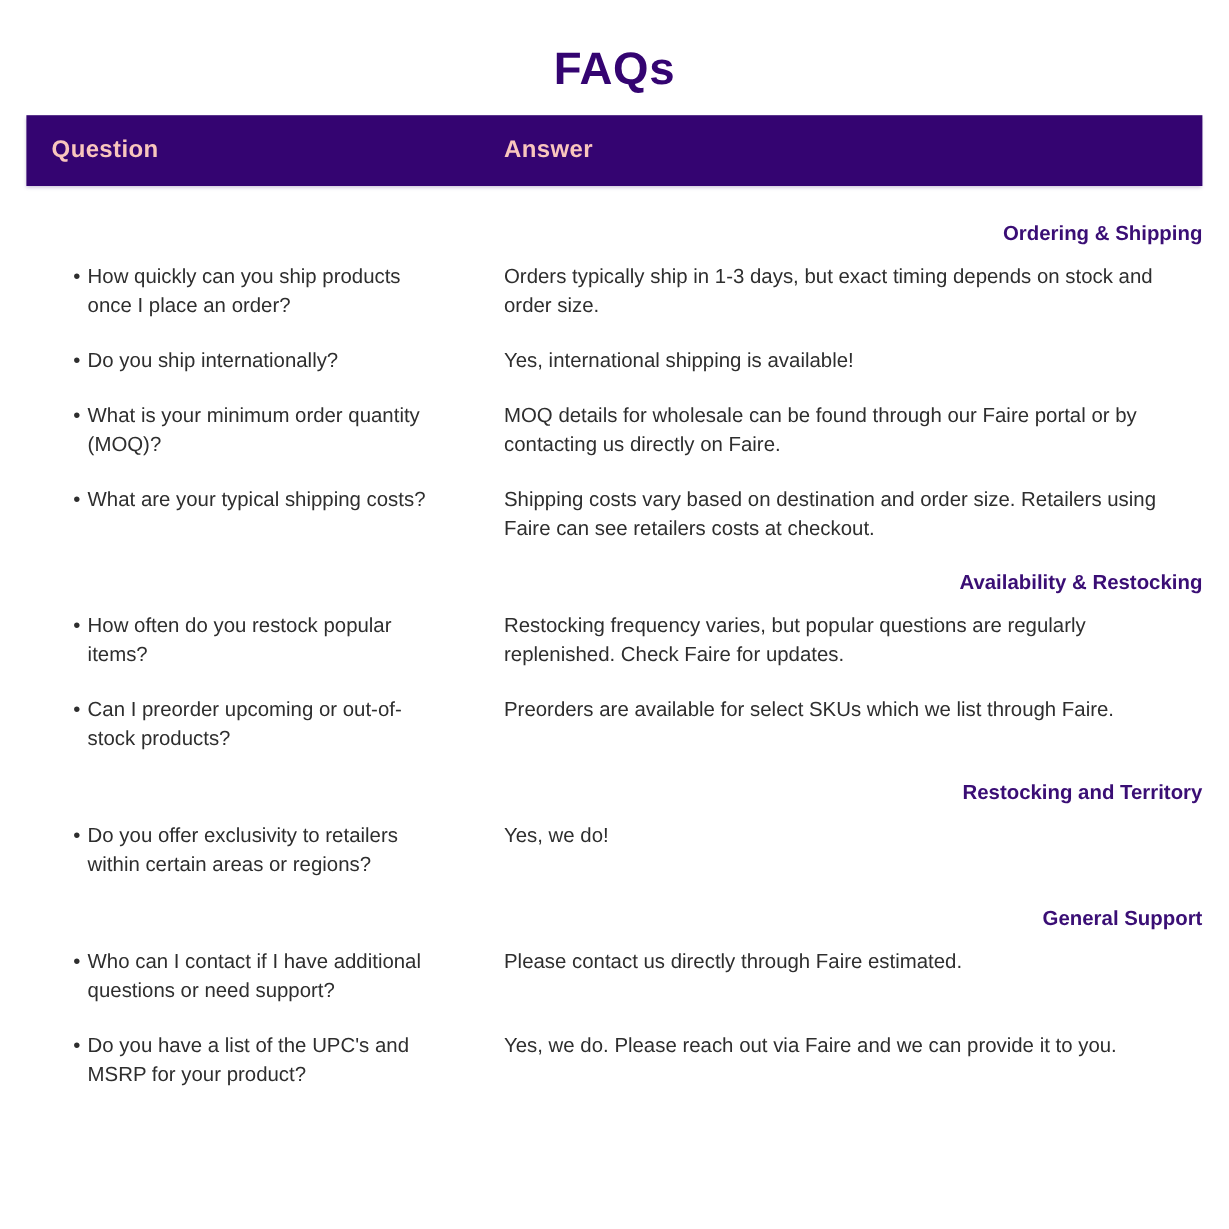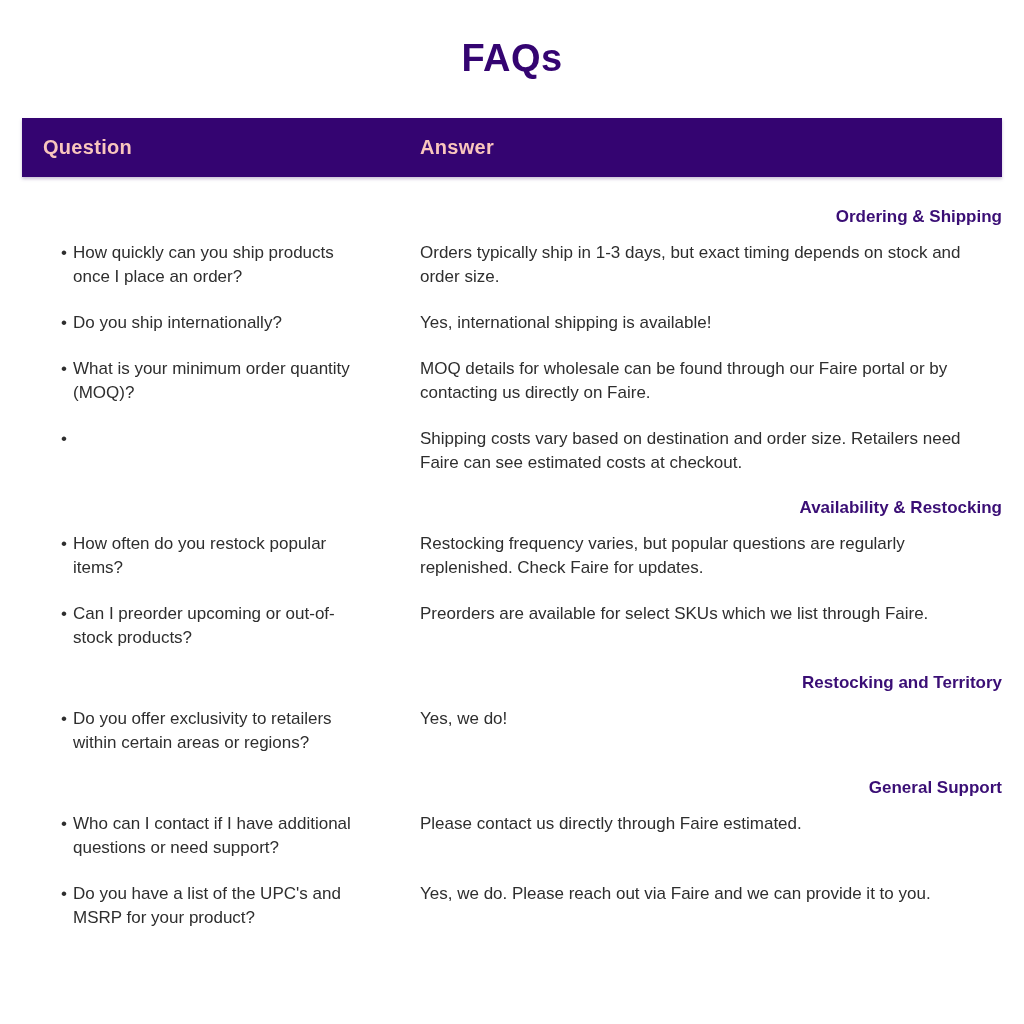--- a/index.html
+++ b/index.html
@@ -17,21 +17,21 @@
     text-align: center;
     padding-top: 36px;
     font-size: 38px;
     line-height: 44px;
     font-weight: 700;
     color: #340471;
     letter-spacing: 0.5px;
   }
 
   .header-bar {
-    margin-top: 38px;
+    margin-top: 16px;
     height: 59px;
     background: #340471;
     display: flex;
     align-items: center;
     padding: 0 21px;
     box-shadow: 0 2px 3px rgba(100, 80, 140, 0.35);
   }
   .header-q { width: 377px; flex: none; }
   .header-bar .col-label {
     color: #f9c6bd;
@@ -108,22 +108,23 @@
         <div class="row">
           <div class="q-cell">
             <span class="bullet">•</span>
             <span class="q-text">What is your minimum order quantity (MOQ)?</span>
           </div>
           <div class="a-cell">MOQ details for wholesale can be found through our Faire portal or by contacting us directly on Faire.</div>
         </div>
         <div class="row">
           <div class="q-cell">
             <span class="bullet">•</span>
+            <span class="q-text">What are your typical shipping costs?</span>
           </div>
-          <div class="a-cell">Shipping costs vary based on destination and order size. Retailers need Faire can see estimated costs at checkout.</div>
+          <div class="a-cell">Shipping costs vary based on destination and order size. Retailers using Faire can see retailers costs at checkout.</div>
         </div>
       </div>
       <div class="section">
         <div class="section-title">Availability &amp; Restocking</div>
         <div class="row">
           <div class="q-cell">
             <span class="bullet">•</span>
             <span class="q-text">How often do you restock popular items?</span>
           </div>
           <div class="a-cell">Restocking frequency varies, but popular questions are regularly replenished. Check Faire for updates.</div>

